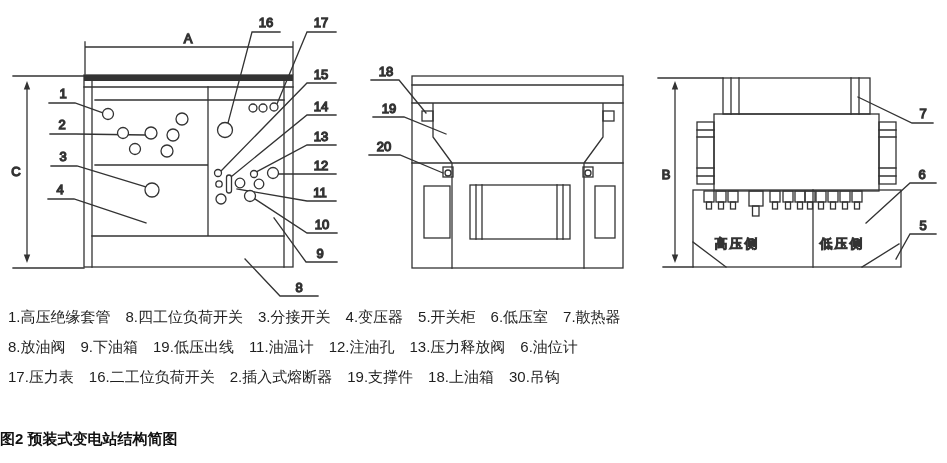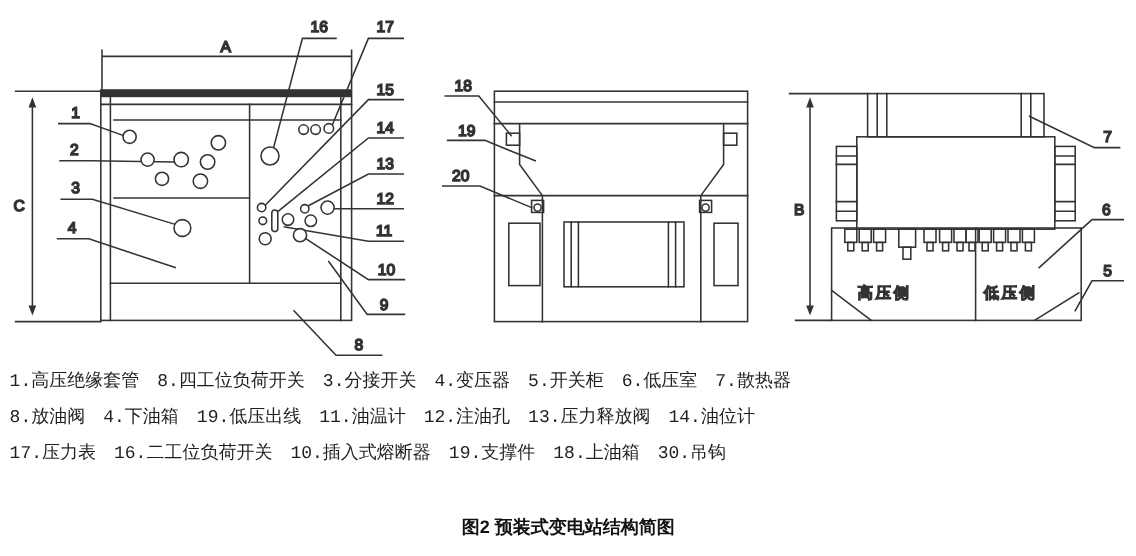--- a/index.html
+++ b/index.html
@@ -9,24 +9,24 @@
     background:#ffffff;
     font-family:"Liberation Sans", sans-serif;
     overflow:hidden;
   }
   .diagram-svg{position:absolute;left:0;top:0;}
   .legend{
     position:absolute;left:8px;top:308px;right:4px;
     color:#1f1f1f;font-size:15px;
   }
   .legend-row{margin-bottom:11px;white-space:nowrap;}
-  .legend-item{margin-right:15px;display:inline-block;font-family:Liberation Mono, monospace;}
+  .legend-item{margin-right:15px;display:inline-block;}
   .caption{
     position:absolute;left:0;top:430px;width:100%;
-    text-align:center;font-weight:bold;font-size:15px;color:#111;
+    font-weight:bold;font-size:15px;color:#111;
   }
   text{font-family:"Liberation Sans", sans-serif;}
   .num{font-size:13px;fill:#2c2c2c;}
   .dim{font-size:13px;fill:#2c2c2c;}
   .zone{font-size:13px;fill:#4d4d4d;letter-spacing:2px;}
 </style>
 </head>
 <body>
 
 <div class="canvas">
@@ -191,19 +191,19 @@
     <path d="M936,183 H910 L866,223"></path>
     <path d="M936,234 H910 L896,259"></path>
     <text class="num" x="923" y="118" text-anchor="middle">7</text>
     <text class="num" x="922" y="179" text-anchor="middle">6</text>
     <text class="num" x="923" y="230" text-anchor="middle">5</text>
   </g>
 </svg>
 
   <div class="legend">
       <div class="legend-row"><span class="legend-item">1.高压绝缘套管</span><span class="legend-item">8.四工位负荷开关</span><span class="legend-item">3.分接开关</span><span class="legend-item">4.变压器</span><span class="legend-item">5.开关柜</span><span class="legend-item">6.低压室</span><span class="legend-item">7.散热器</span></div>
-      <div class="legend-row"><span class="legend-item">8.放油阀</span><span class="legend-item">4.下油箱</span><span class="legend-item">19.低压出线</span><span class="legend-item">11.油温计</span><span class="legend-item">12.注油孔</span><span class="legend-item">13.压力释放阀</span><span class="legend-item">14.油位计</span></div>
-      <div class="legend-row"><span class="legend-item">17.压力表</span><span class="legend-item">16.二工位负荷开关</span><span class="legend-item">10.插入式熔断器</span><span class="legend-item">19.支撑件</span><span class="legend-item">18.上油箱</span><span class="legend-item">30.吊钩</span></div>
+      <div class="legend-row"><span class="legend-item">8.放油阀</span><span class="legend-item">9.下油箱</span><span class="legend-item">19.低压出线</span><span class="legend-item">11.油温计</span><span class="legend-item">12.注油孔</span><span class="legend-item">13.压力释放阀</span><span class="legend-item">6.油位计</span></div>
+      <div class="legend-row"><span class="legend-item">17.压力表</span><span class="legend-item">16.二工位负荷开关</span><span class="legend-item">2.插入式熔断器</span><span class="legend-item">19.支撑件</span><span class="legend-item">18.上油箱</span><span class="legend-item">30.吊钩</span></div>
     </div>
 
   <div class="caption">图2 预装式变电站结构简图</div>
 
 </div>
 
 </body></html>

